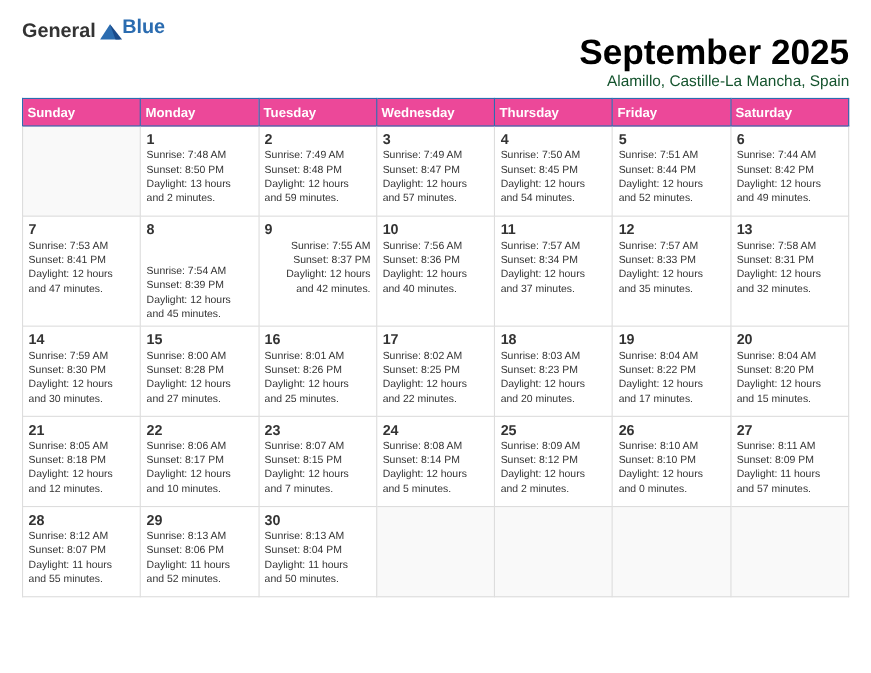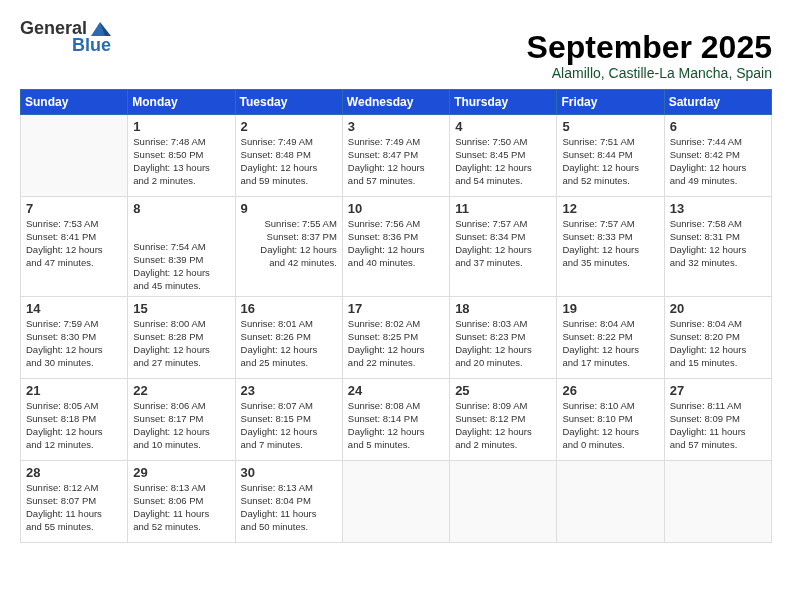--- a/index.html
+++ b/index.html
@@ -17,22 +17,22 @@
       background: #fff;
     }
     .header {
       display: flex;
       align-items: flex-start;
       justify-content: space-between;
       margin-bottom: 8px;
     }
     .logo {
       display: flex;
-      flex-direction: column;
-      align-items: flex-end;
+      flex-direction: row;
+      align-items: flex-start;
     }
     .logo-text {
       display: flex;
       align-items: center;
       font-size: 18px;
       font-weight: bold;
       color: #333;
     }
     .logo-general { color: #333; }
     .logo-blue { color: #2b6cb0; }
@@ -54,21 +54,21 @@
     .subtitle {
       font-size: 14px;
       color: #14532d;
     }
     .calendar {
       width: 100%;
       border-collapse: collapse;
       table-layout: fixed;
     }
     .calendar th {
-      background: #1d4ed8;
+      background: #ec4899;
       color: #fff;
       font-size: 12px;
       font-weight: bold;
       padding: 5px 4px;
       text-align: left;
       border: 1px solid #2b6cb0;
     }
     .calendar td {
       border: 1px solid #ddd;
       vertical-align: top;

